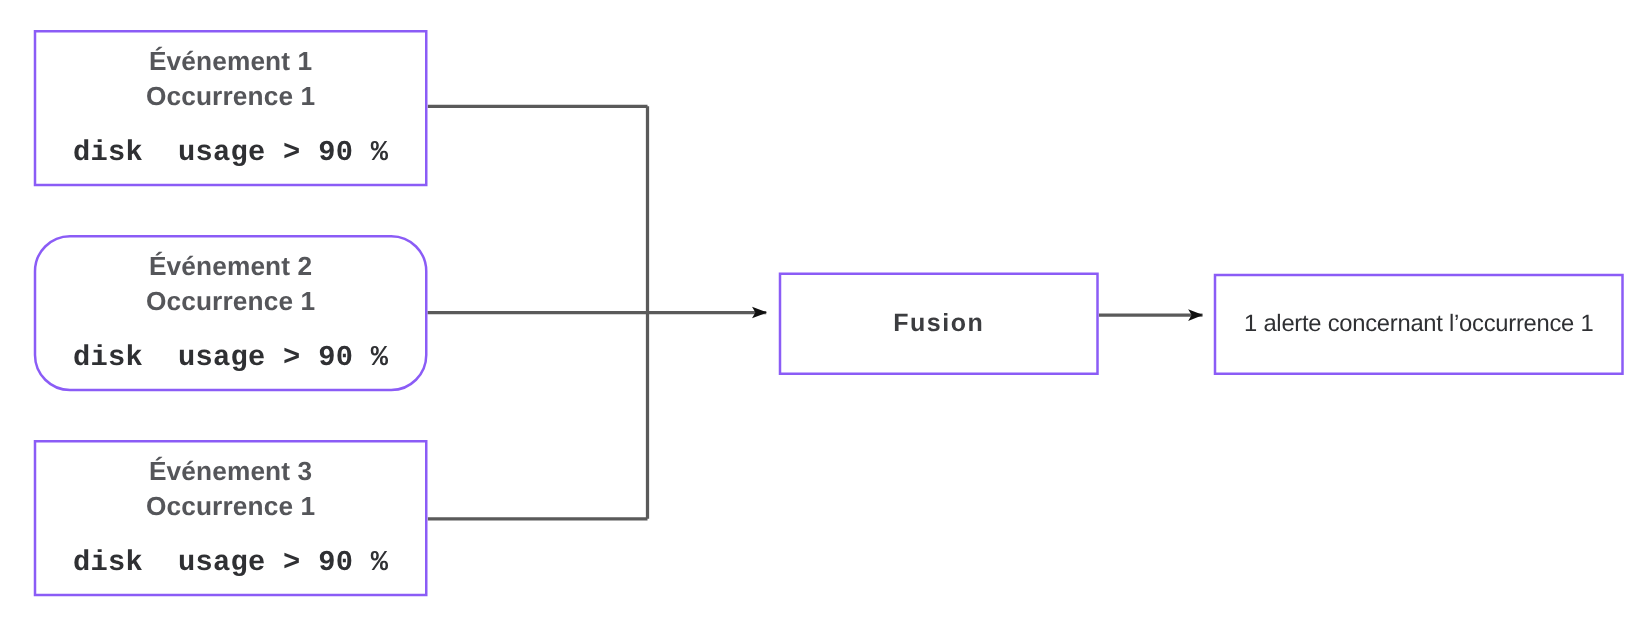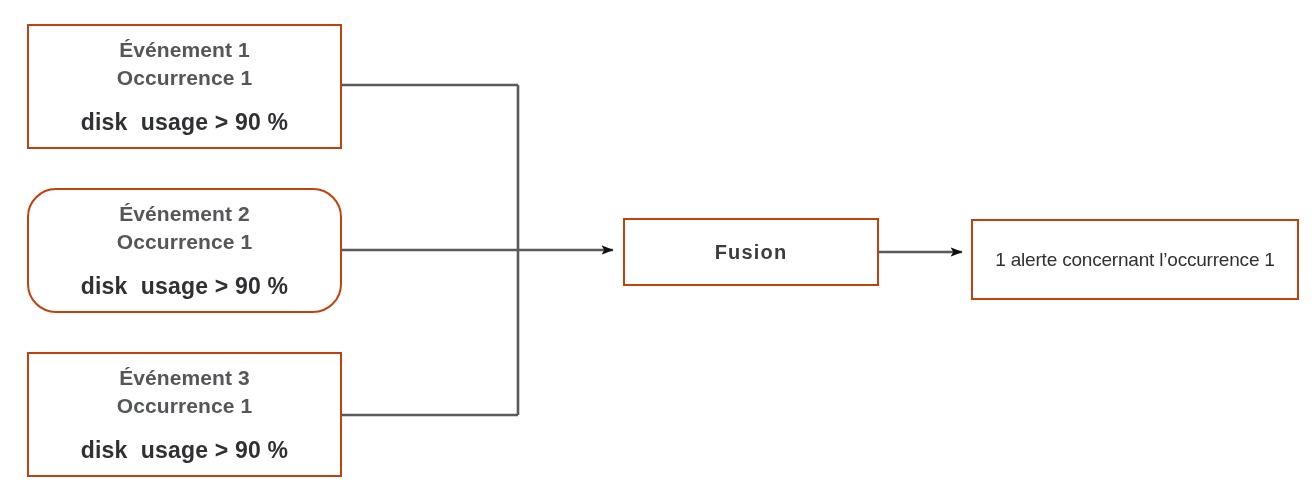--- a/index.html
+++ b/index.html
@@ -29,21 +29,21 @@
     top: 0;
     width: 1312px;
     height: 500px;
     pointer-events: none;
   }
 
   .node {
     position: absolute;
     box-sizing: border-box;
     background: #ffffff;
-    border: 2px solid #c2410c;
+    border: 2px solid #8b5cf6;
     display: flex;
     flex-direction: column;
     align-items: center;
     justify-content: center;
   }
 
   
   .event-node {
     left: 27px;
     width: 315px;
@@ -66,28 +66,29 @@
     margin-top: 1px;
   }
   .event-line-3 {
     color: #2f3033;
     font-size: 23px;
     font-weight: 700;
     line-height: 1.25;
     letter-spacing: 0.2px;
     margin-top: 17px;
     white-space: pre;
+    font-family: Liberation Mono, monospace;
   }
 
   
   #fusion-node {
     left: 623px;
     top: 218px;
     width: 256px;
-    height: 68px;
+    height: 82px;
   }
   .fusion-label {
     color: #3c3d40;
     font-size: 20px;
     font-weight: 700;
     letter-spacing: 1.2px;
     white-space: pre;
   }
 
   

